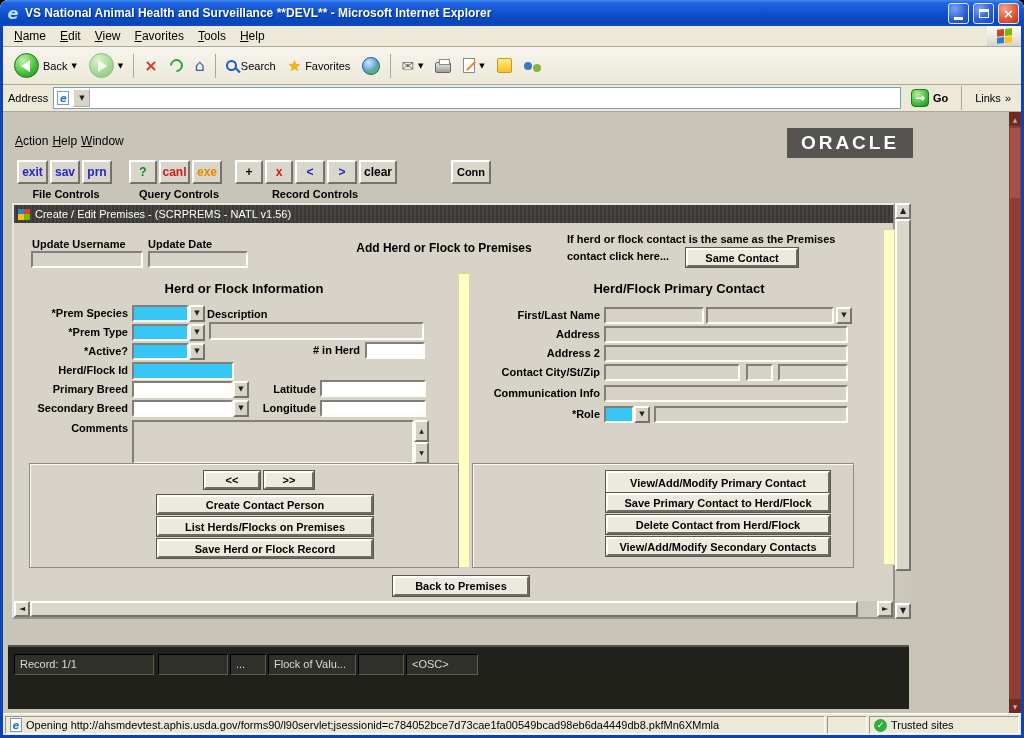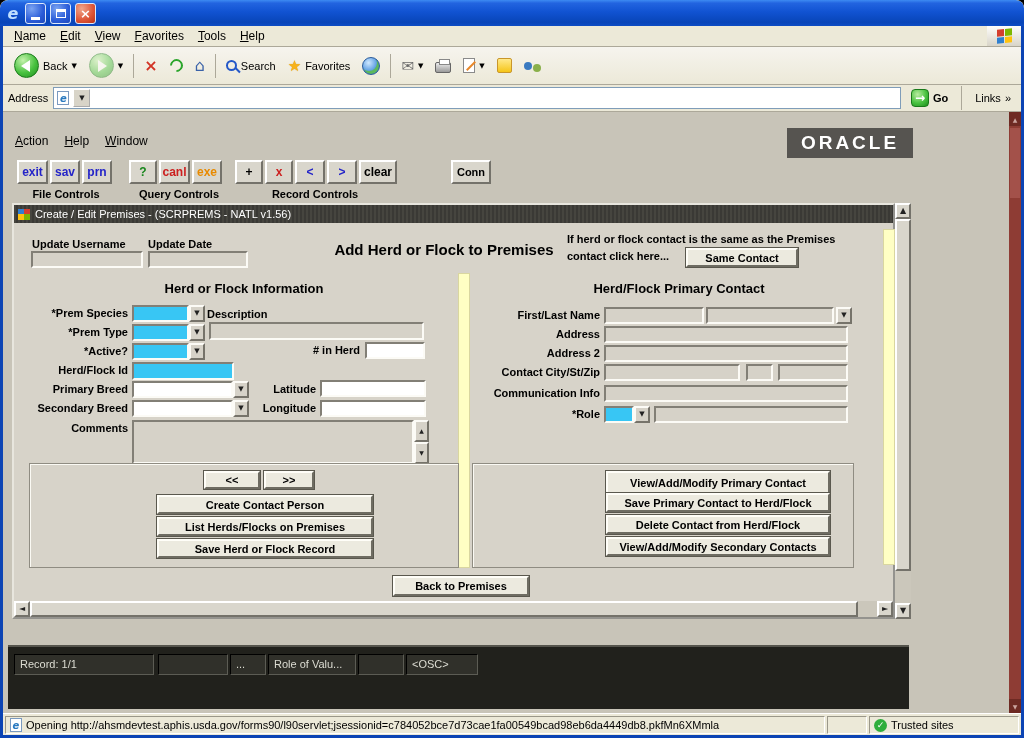--- a/index.html
+++ b/index.html
@@ -49,21 +49,21 @@
 
 .ie-addressbar{position:absolute;left:3px;top:85px;width:1018px;height:27px;background:#ece9d8;border-bottom:1px solid #aca899;display:flex;align-items:center;gap:5px;padding:0 5px;font-size:11px}
 .addr-field{flex:1;height:22px;background:#fff;border:1px solid #7f9db9;display:flex;align-items:center;gap:4px;padding:0 1px 0 3px}
 .addr-input{border:0;outline:0;flex:1;font:12px "Liberation Sans",sans-serif;height:18px;background:transparent}
 .addr-dd{width:17px;height:18px;background:#d8d4c8;border:1px outset #fff;display:flex;align-items:center;justify-content:center}
 .mini-doc{width:12px;height:14px;background:#fff;border:1px solid #7a9ac0;display:flex;align-items:center;justify-content:center;font:bold italic 10px "DejaVu Sans",sans-serif;color:#2a7ac0}
 .go-ball{width:18px;height:18px;border-radius:4px;border:1px solid #1a7a1a;color:#fff;display:flex;align-items:center;justify-content:center;font:bold 12px "DejaVu Sans",sans-serif;
  background:radial-gradient(circle at 35% 28%,#b9ecA0,#49c240 55%,#1d8e1d)}
 
 .applet{position:absolute;left:3px;top:112px;width:1006px;height:601px;background:var(--applet_bg,#c8c4b8)}
-.oforms-menu{position:absolute;left:12px;top:22px;display:flex;gap:16px;font-size:12px;color:#000}
+.oforms-menu{position:absolute;left:12px;top:22px;display:flex;gap:4px;font-size:12px;color:#000}
 .oforms-menu .menu-item{padding:0}
 .oracle-logo{position:absolute;left:784px;top:16px;width:126px;height:30px;background:var(--oracle_logo_bg,#565450);color:#fff;display:flex;align-items:center;justify-content:center;font-weight:bold;font-size:19px;letter-spacing:3px}
 .tb-group{position:absolute;display:flex;gap:2px}
 .obtn{height:24px;background:#d9d6cc;border-top:2px solid #fff;border-left:2px solid #fff;border-bottom:2px solid #74726a;border-right:2px solid #74726a;
  font:bold 12px "Liberation Sans",sans-serif;display:flex;align-items:center;justify-content:center}
 .grp-label{position:absolute;font:bold 11px "Liberation Sans",sans-serif;color:#000;text-align:center}
 .c-blue{color:#2424c8}.c-red{color:#cc2020}.c-green{color:#18861c}.c-orange{color:#e88a00}.c-black{color:#000}
 
 .mdi-window{position:absolute;left:9px;top:91px;width:883px;height:416px;border:2px outset #e8e6de;background:var(--canvas_bg,#d7d3c9)}
 .mdi-titlebar{position:absolute;left:0;top:0;width:879px;height:18px;display:flex;align-items:center;gap:5px;padding:0 4px;color:#fff;font-size:11px;
@@ -102,20 +102,21 @@
 .sunk{border-top:1px solid #9a9789;border-left:1px solid #9a9789;border-bottom:1px solid #fff;border-right:1px solid #fff;display:flex;align-items:center;gap:4px;padding:0 4px;overflow:hidden;white-space:nowrap}
 .trusted-check{width:13px;height:13px;border-radius:50%;background:var(--trusted_green,#2fae3c);color:#fff;display:flex;align-items:center;justify-content:center;font:bold 9px "DejaVu Sans",sans-serif}
 </style>
 </head>
 <body>
 
 <div class="screen">
 
   <div class="xp-titlebar">
     <span class="ie-e">e</span>
+    <span class="xp-title">VS National Animal Health and Surveillance **DEVL** - Microsoft Internet Explorer</span>
     <span class="winbtn bl">
         <span class="glyph-min"></span>
       </span>
     <span class="winbtn bl">
         <span class="glyph-max"></span>
       </span>
     <span class="winbtn rd">
         <span>×</span>
       </span>
   </div>
@@ -257,21 +258,21 @@
             <i style="background:#7db700"></i>
           </span>
         <span>Create / Edit Premises - (SCRPREMS - NATL v1.56)</span>
       </div>
       <div class="mdi-canvas"></div>
 
       <div class="lbl" style="left:18px;top:33px">Update Username</div>
       <div class="lbl" style="left:134px;top:33px">Update Date</div>
       <div class="fld gray" style="left:17px;top:46px;width:112px"></div>
       <div class="fld gray" style="left:134px;top:46px;width:100px"></div>
-      <div class="lbl" style="left:300px;top:36px;width:260px;text-align:center;font-size:15px">Add Herd or Flock to Premises</div>
+      <div class="lbl" style="left:300px;top:36px;width:260px;text-align:center;font-size:12px">Add Herd or Flock to Premises</div>
       <div class="lbl" style="left:553px;top:28px">If herd or flock contact is the same as the Premises</div>
       <div class="lbl" style="left:553px;top:45px">contact click here...</div>
       <div class="cbtn" style="left:672px;top:43px;width:112px;height:19px">Same Contact</div>
 
       <div class="ystrip" style="left:444px;top:68px;height:295px"></div>
       <div class="ystrip" style="left:869px;top:24px;height:336px"></div>
 
       <div class="lbl" style="left:105px;top:76px;width:250px;text-align:center;font-size:13px">Herd or Flock Information</div>
 
       <div class="lbl lblr" style="left:4px;top:102px;width:110px">*Prem Species</div>
@@ -387,21 +388,21 @@
       <span class="sb-thumb" style="left:0;top:16px;width:16px;height:352px"></span>
       <span class="sbtn" style="left:0;top:400px">
           <span class="sb-glyph">▼</span>
         </span>
     </div>
 
     <div class="ostatus">
       <div class="oseg" style="left:6px;width:140px">Record: 1/1</div>
       <div class="oseg" style="left:150px;width:70px"></div>
       <div class="oseg" style="left:222px;width:36px">...</div>
-      <div class="oseg" style="left:260px;width:88px">Role of Valu...</div>
+      <div class="oseg" style="left:260px;width:88px">Flock of Valu...</div>
       <div class="oseg" style="left:350px;width:46px"></div>
       <div class="oseg" style="left:398px;width:72px">&lt;OSC&gt;</div>
     </div>
   </div>
 
   <div class="page-scroll">
     <span class="ps-btn" style="top:0">
         <span>▲</span>
       </span>
     <span class="ps-thumb"></span>

